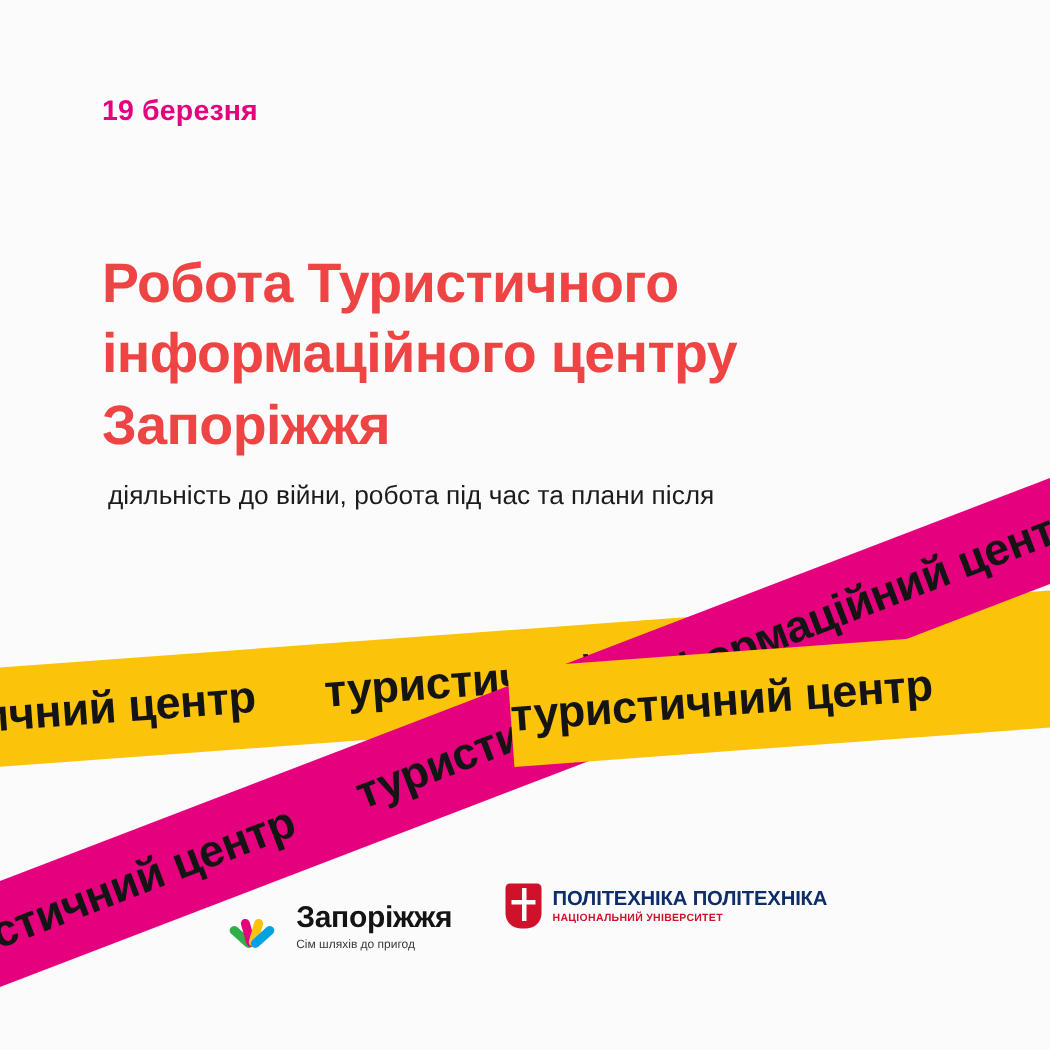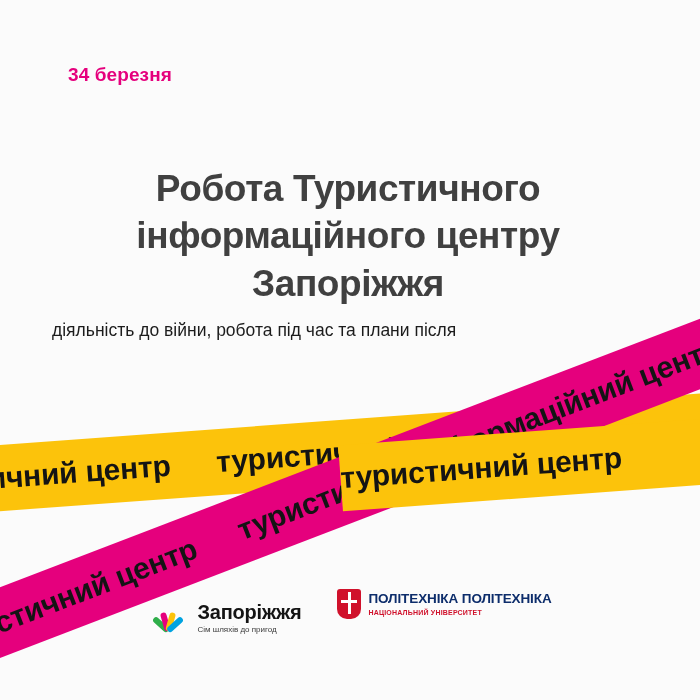--- a/index.html
+++ b/index.html
@@ -42,28 +42,27 @@
   
   .headline {
     position: absolute;
     top: 140px;
     left: 68px;
     width: 560px;
     z-index: 6;
     font-size: 37px;
     font-weight: 700;
     line-height: 1.28;
-    color: #404040;
+    color: #ef4444;
     letter-spacing: -0.4px;
-    text-align: center;
   }
   .subtitle {
     position: absolute;
     top: 300px;
-    left: 52px;
+    left: 72px;
     width: 580px;
     z-index: 6;
     font-size: 17.5px;
     font-weight: 400;
     color: #1c1c1c;
     line-height: 1.4;
   }
 
   
   .ribbons {
@@ -224,21 +223,21 @@
     letter-spacing: 0.2px;
     margin-top: 2px;
   }
 </style>
 </head>
 <body>
 
 <div class="poster">
 
   <div class="meta-row">
-    <div class="meta-date">34 березня</div>
+    <div class="meta-date">19 березня</div>
   </div>
 
   <h1 class="headline">Робота Туристичного інформаційного центру Запоріжжя</h1>
   <p class="subtitle">діяльність до війни, робота під час та плани після</p>
 
   <div class="ribbons">
     <div class="ribbon ribbon-yellow">
       <span>туристичний центр</span>
       <span>туристичний центр</span>
       <span>туристичний центр</span>

